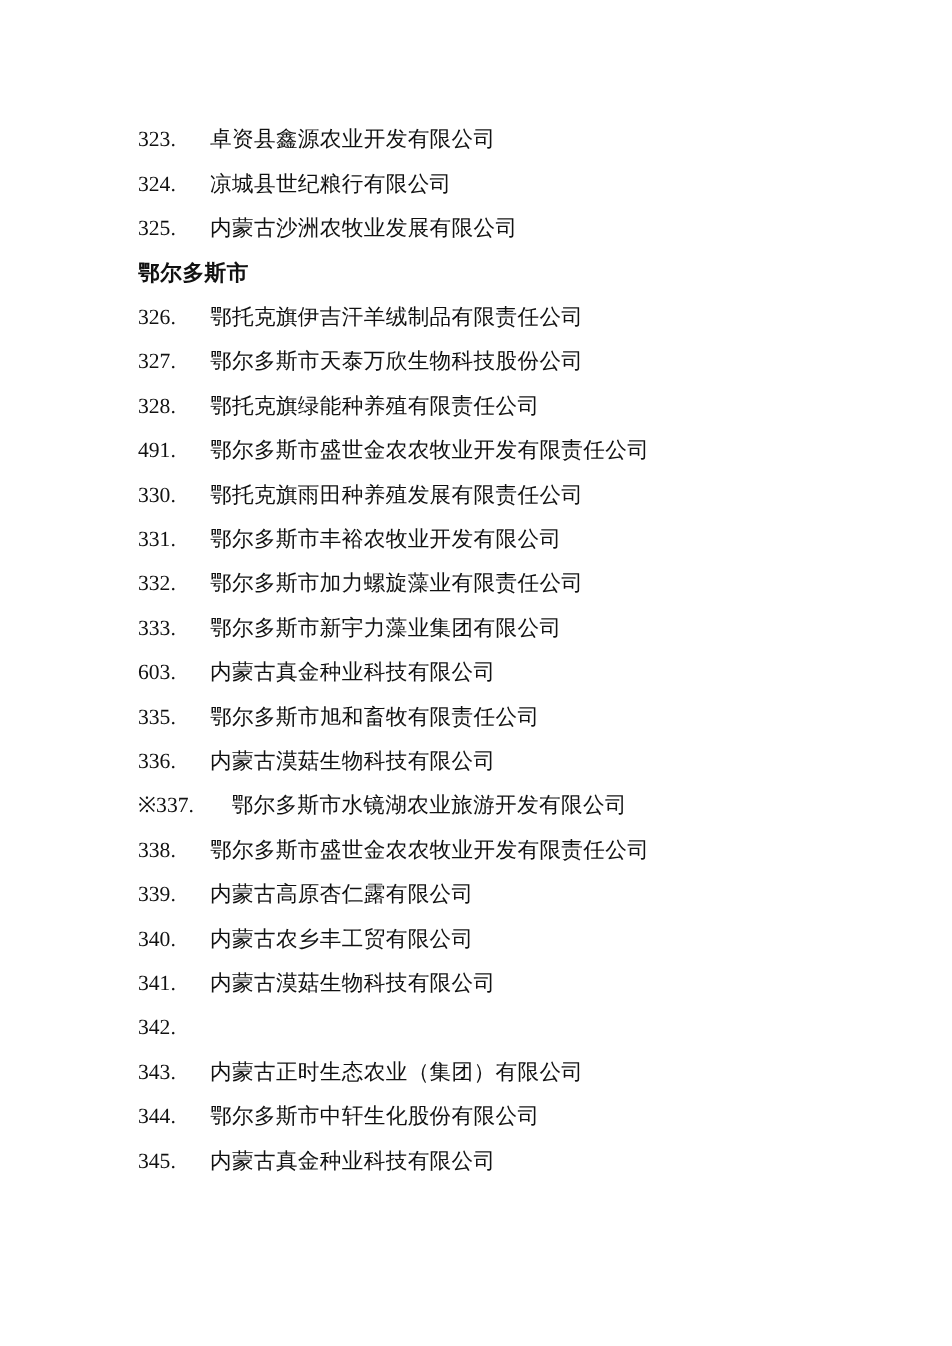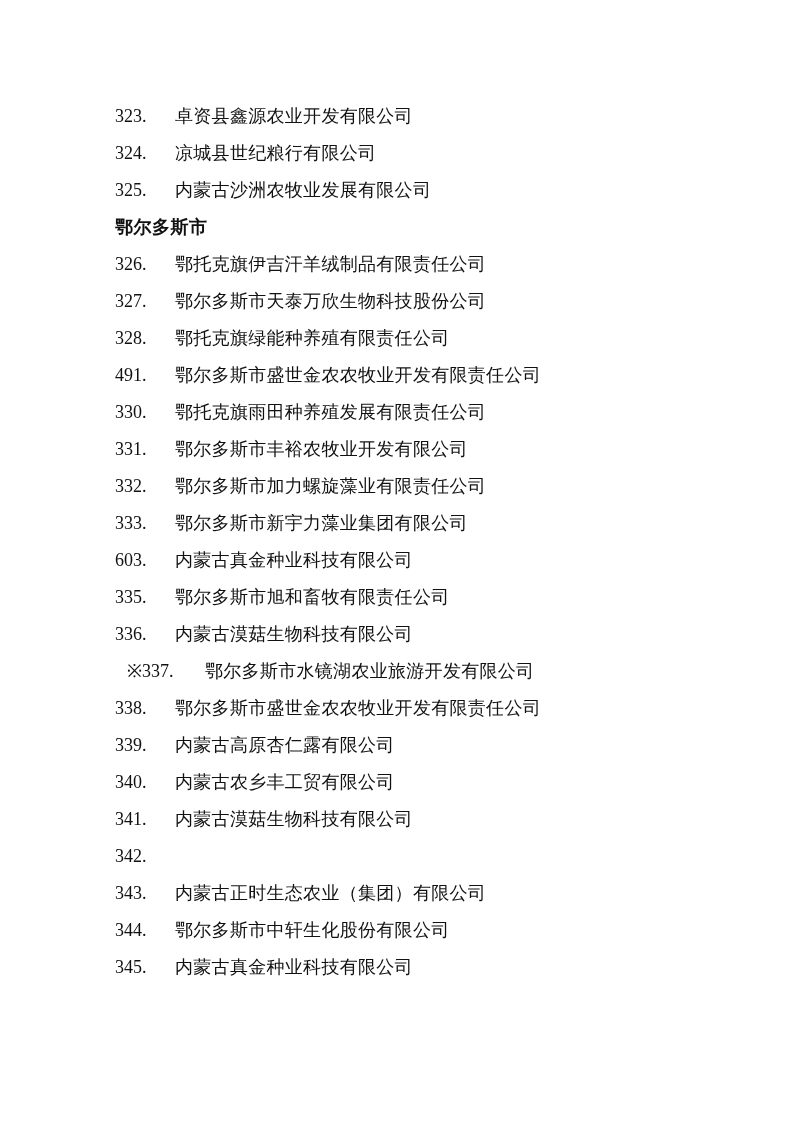--- a/index.html
+++ b/index.html
@@ -31,21 +31,20 @@
     font-size: 18px;
     color: #111111;
   }
   .row.item .num {
     display: inline-block;
     min-width: 60px;
     flex: 0 0 auto;
   }
   .row.item.marked .num {
     min-width: 78px;
-    margin-left: 12px;
   }
   .row.item .marker {
     display: inline;
   }
   .row.item .name {
     display: inline-block;
     letter-spacing: 0.3px;
   }
   .row.heading {
     font-family: "Liberation Sans", "DejaVu Sans", sans-serif;

